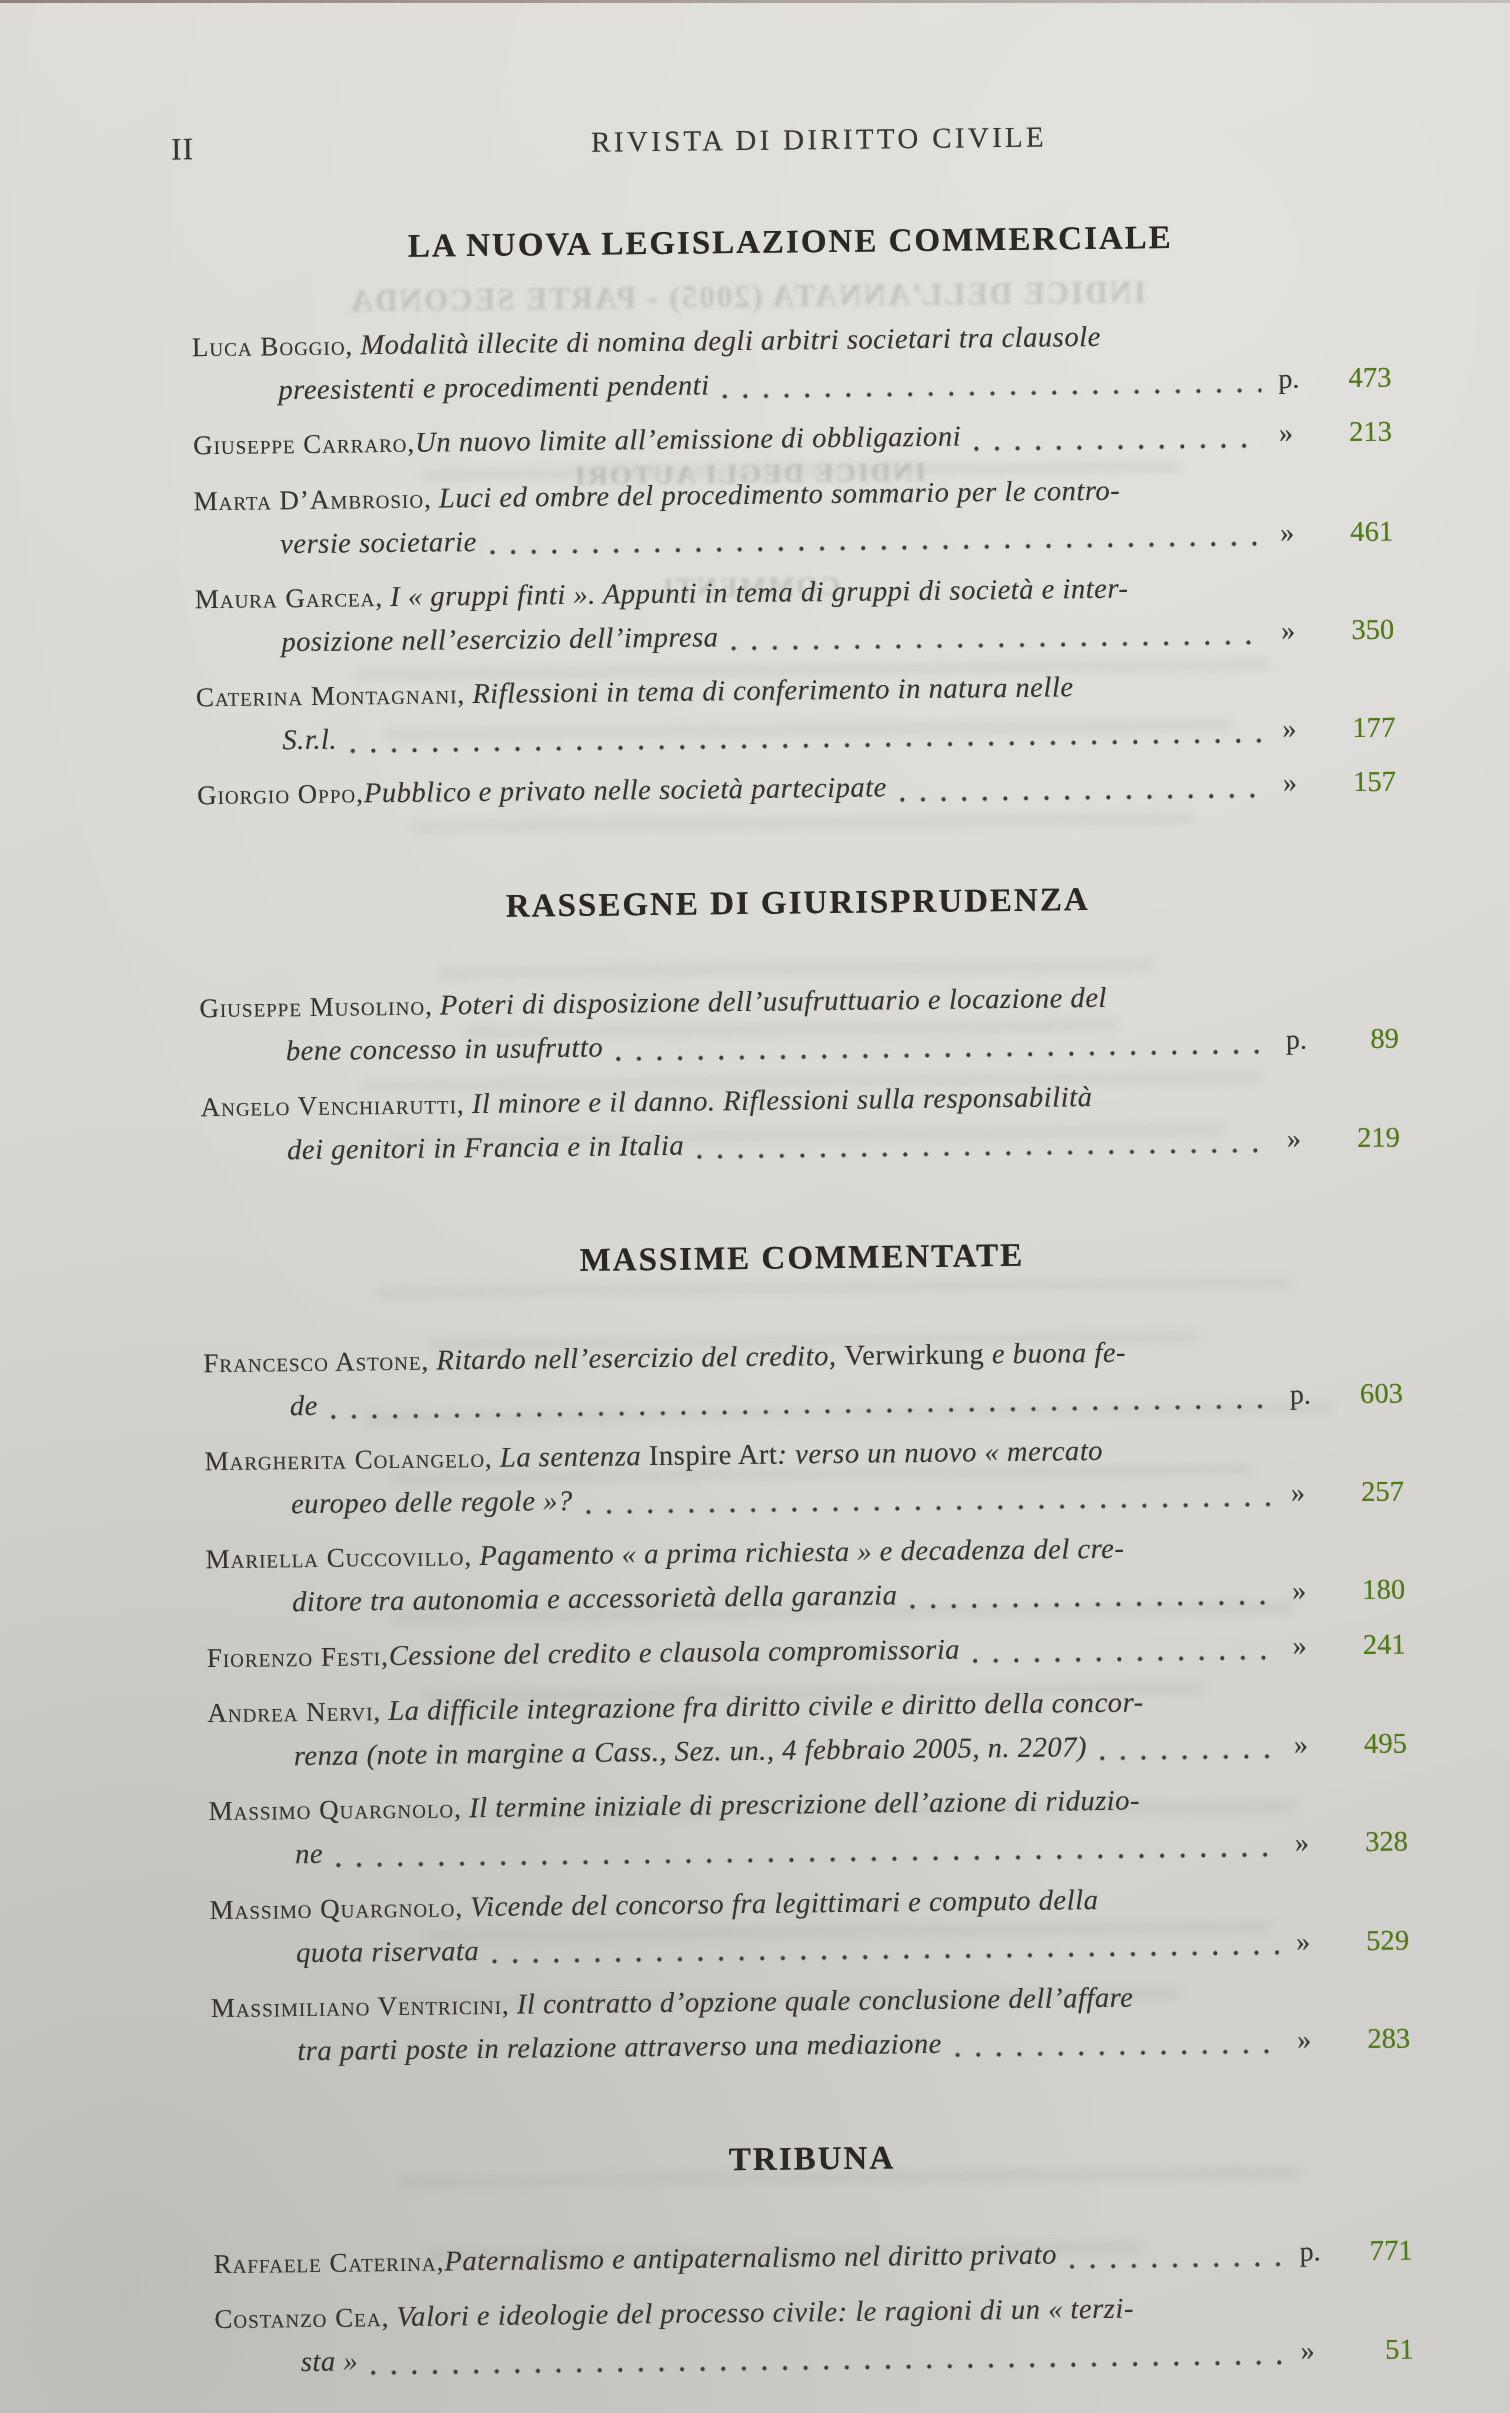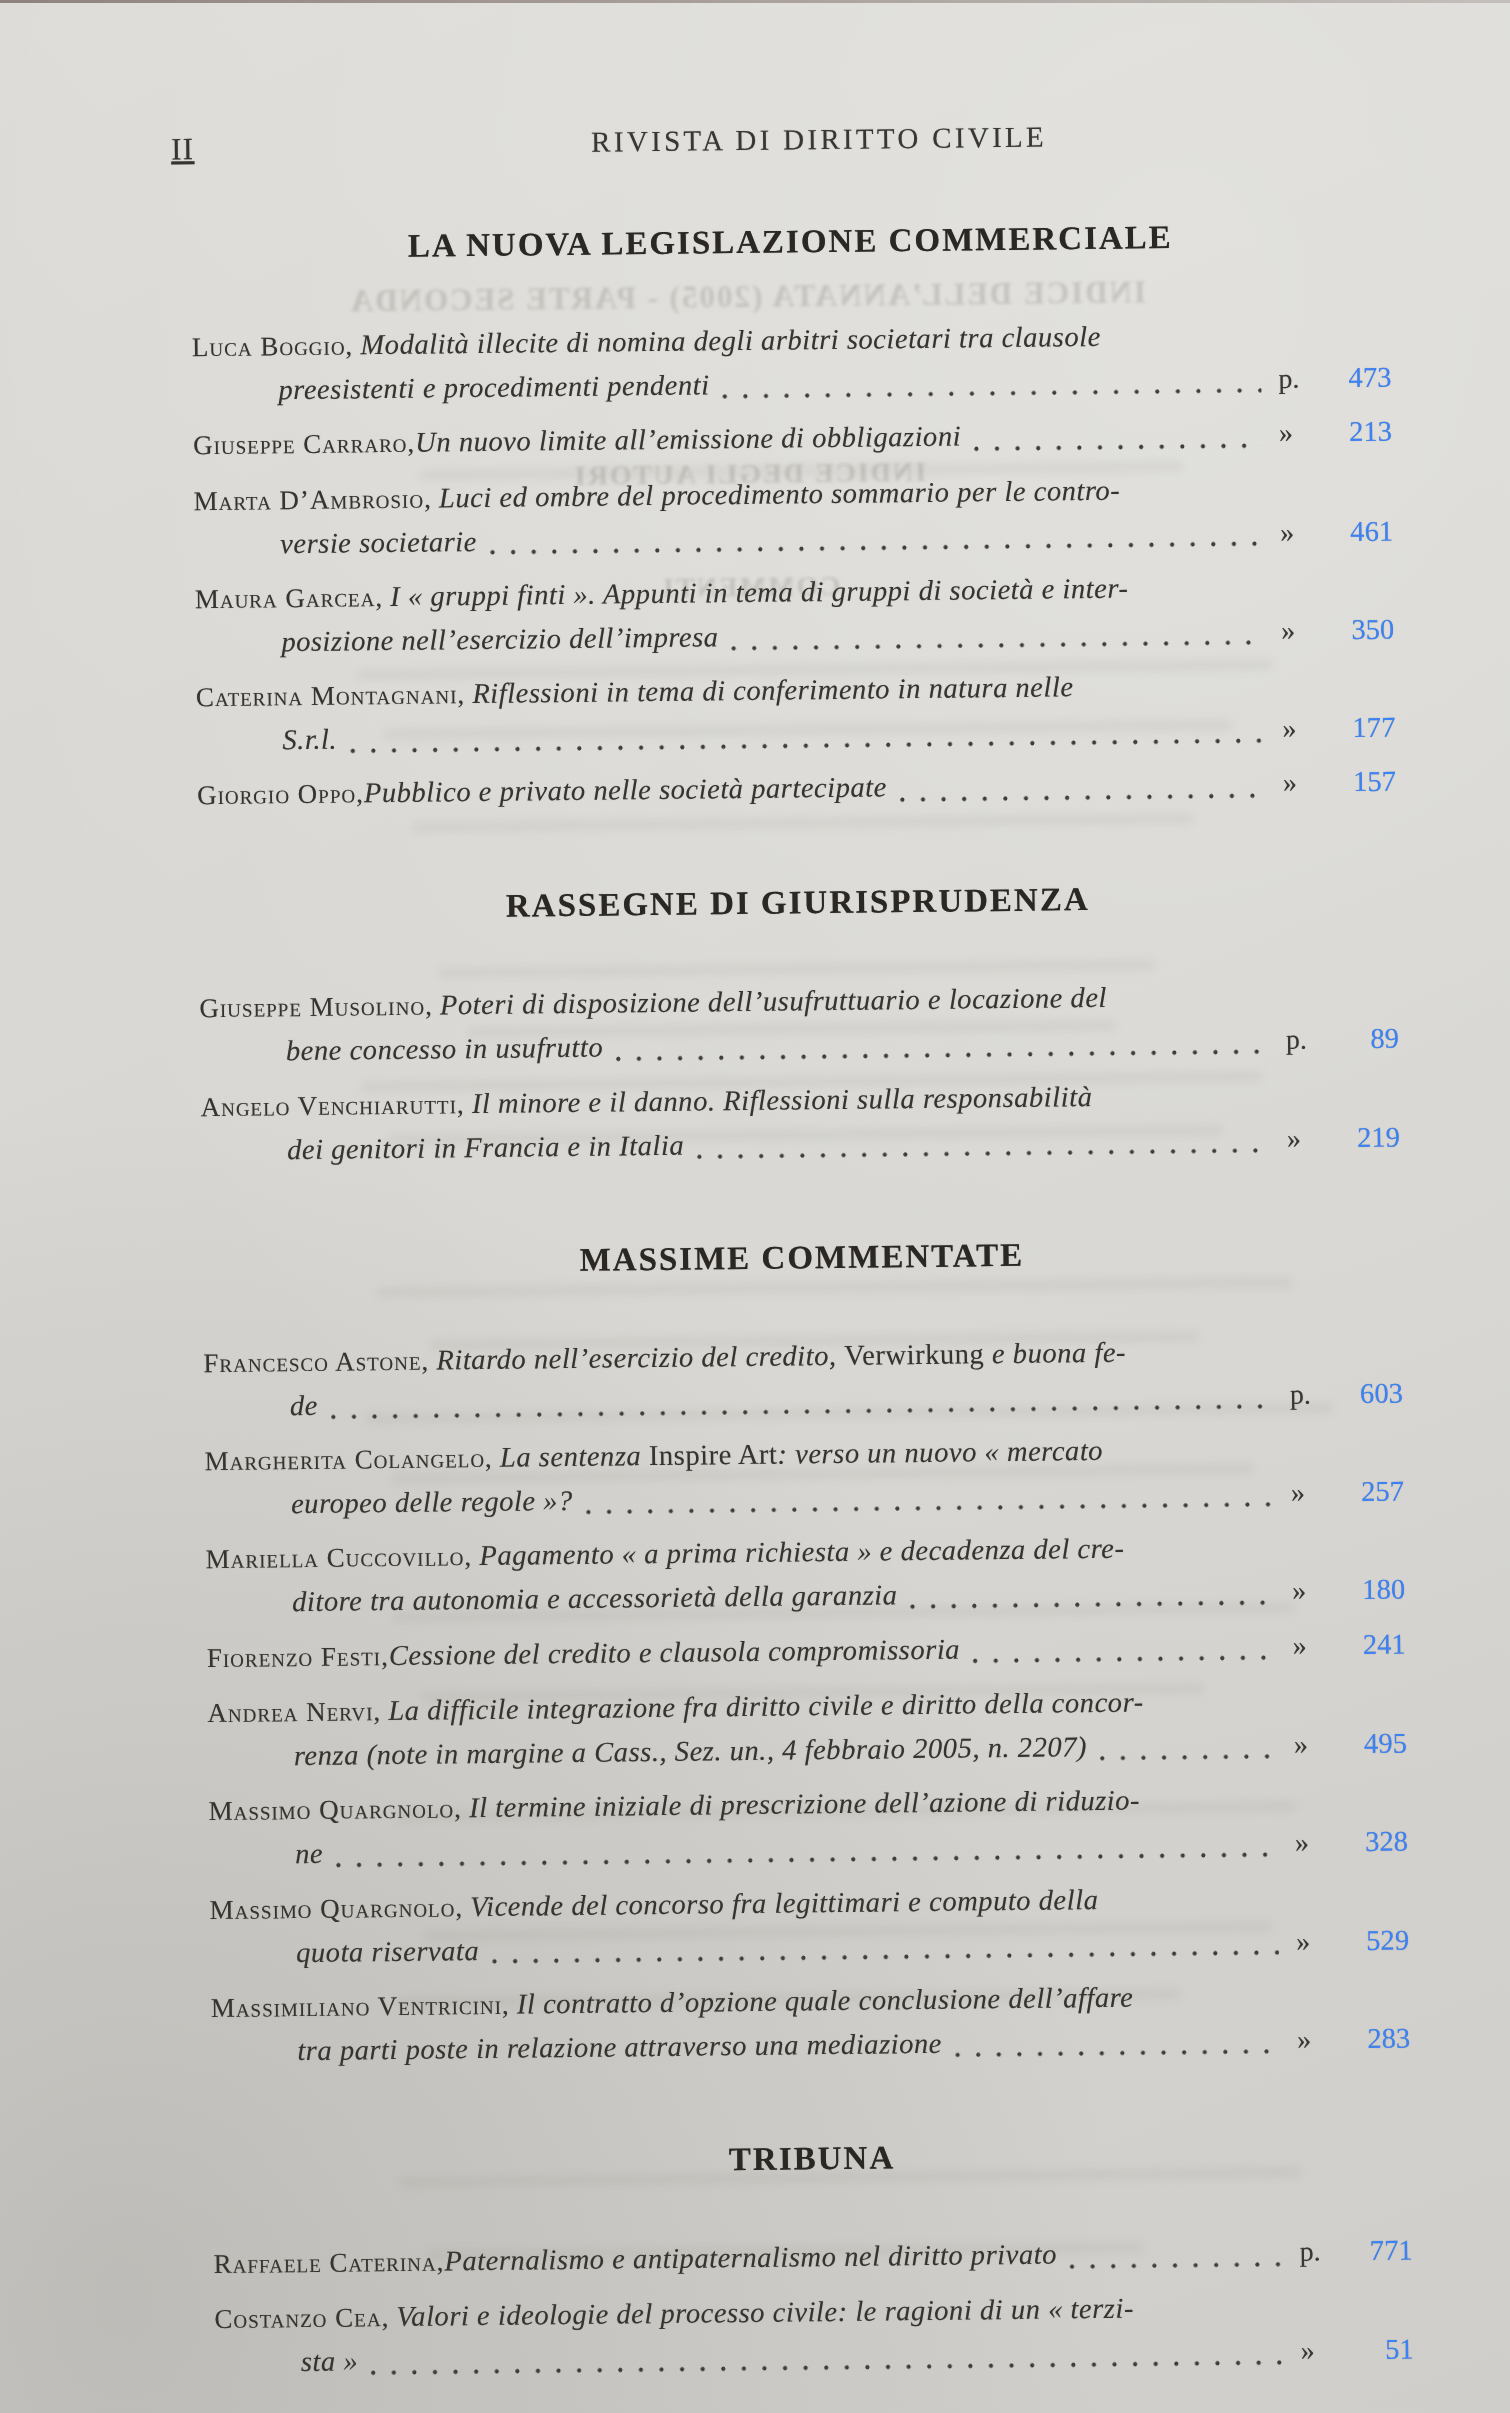--- a/index.html
+++ b/index.html
@@ -59,21 +59,20 @@
     position: relative;
     z-index: 1;
     height: 43px;
   }
   .folio {
     position: absolute;
     left: -18.6px; top: 1.3px;
     font-size: 31px;
     letter-spacing: 1.3px;
     text-shadow: 0 0 1px rgba(60,55,50,0.5);
-    text-decoration: underline;
   }
   .journal {
     display: block;
     text-align: center;
     padding-left: 60px;
     font-size: 29px;
     letter-spacing: 3.3px;
     color: #3a3733;
     text-shadow: 0 0 1px rgba(60,55,50,0.5);
   }
@@ -120,21 +119,21 @@
     width: 39px;
     flex-shrink: 0;
     font-size: 28px;
     color: #3a3631;
   }
   .pnum {
     width: 74px;
     flex-shrink: 0;
     text-align: right;
     font-size: 28.6px;
-    color: #3b82f6;
+    color: #4d7c0f;
   }
 </style>
 </head>
 <body>
 
 <div class="content">
   <div class="ghost-layer">
       <div class="ghost-line" style="top: 278px; font-size: 31px;">INDICE DELL’ANNATA (2005) - PARTE SECONDA</div>
       <div class="ghost-line" style="top: 457px; font-size: 28px;">INDICE DEGLI AUTORI</div>
       <div class="ghost-line" style="top: 570px; font-size: 28px;">COMMENTI</div>

